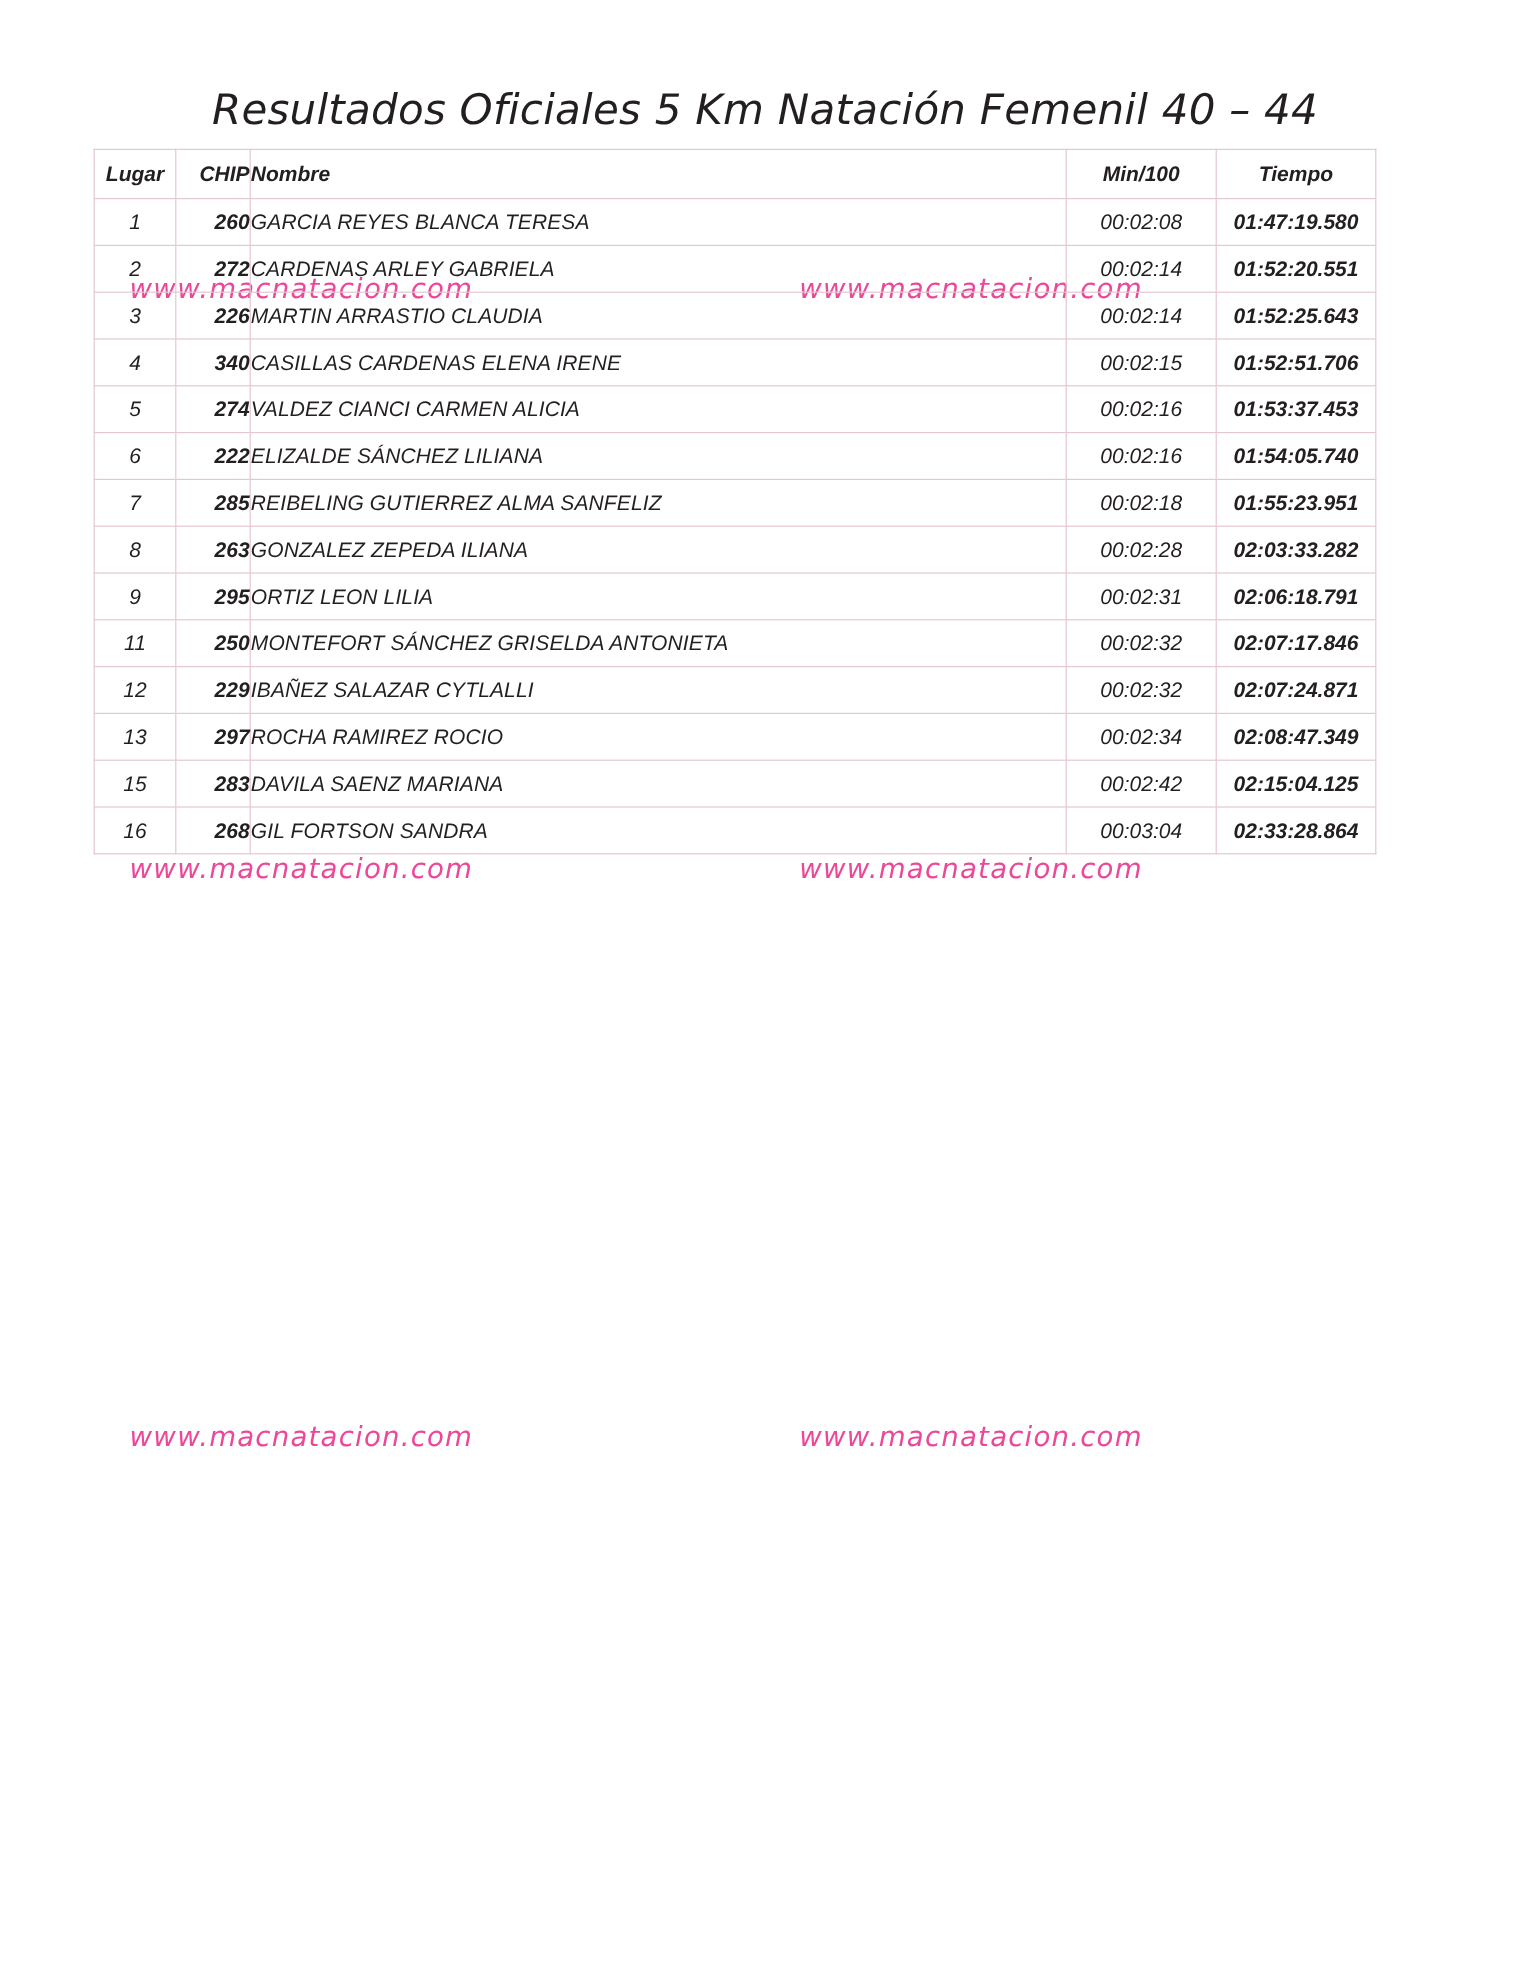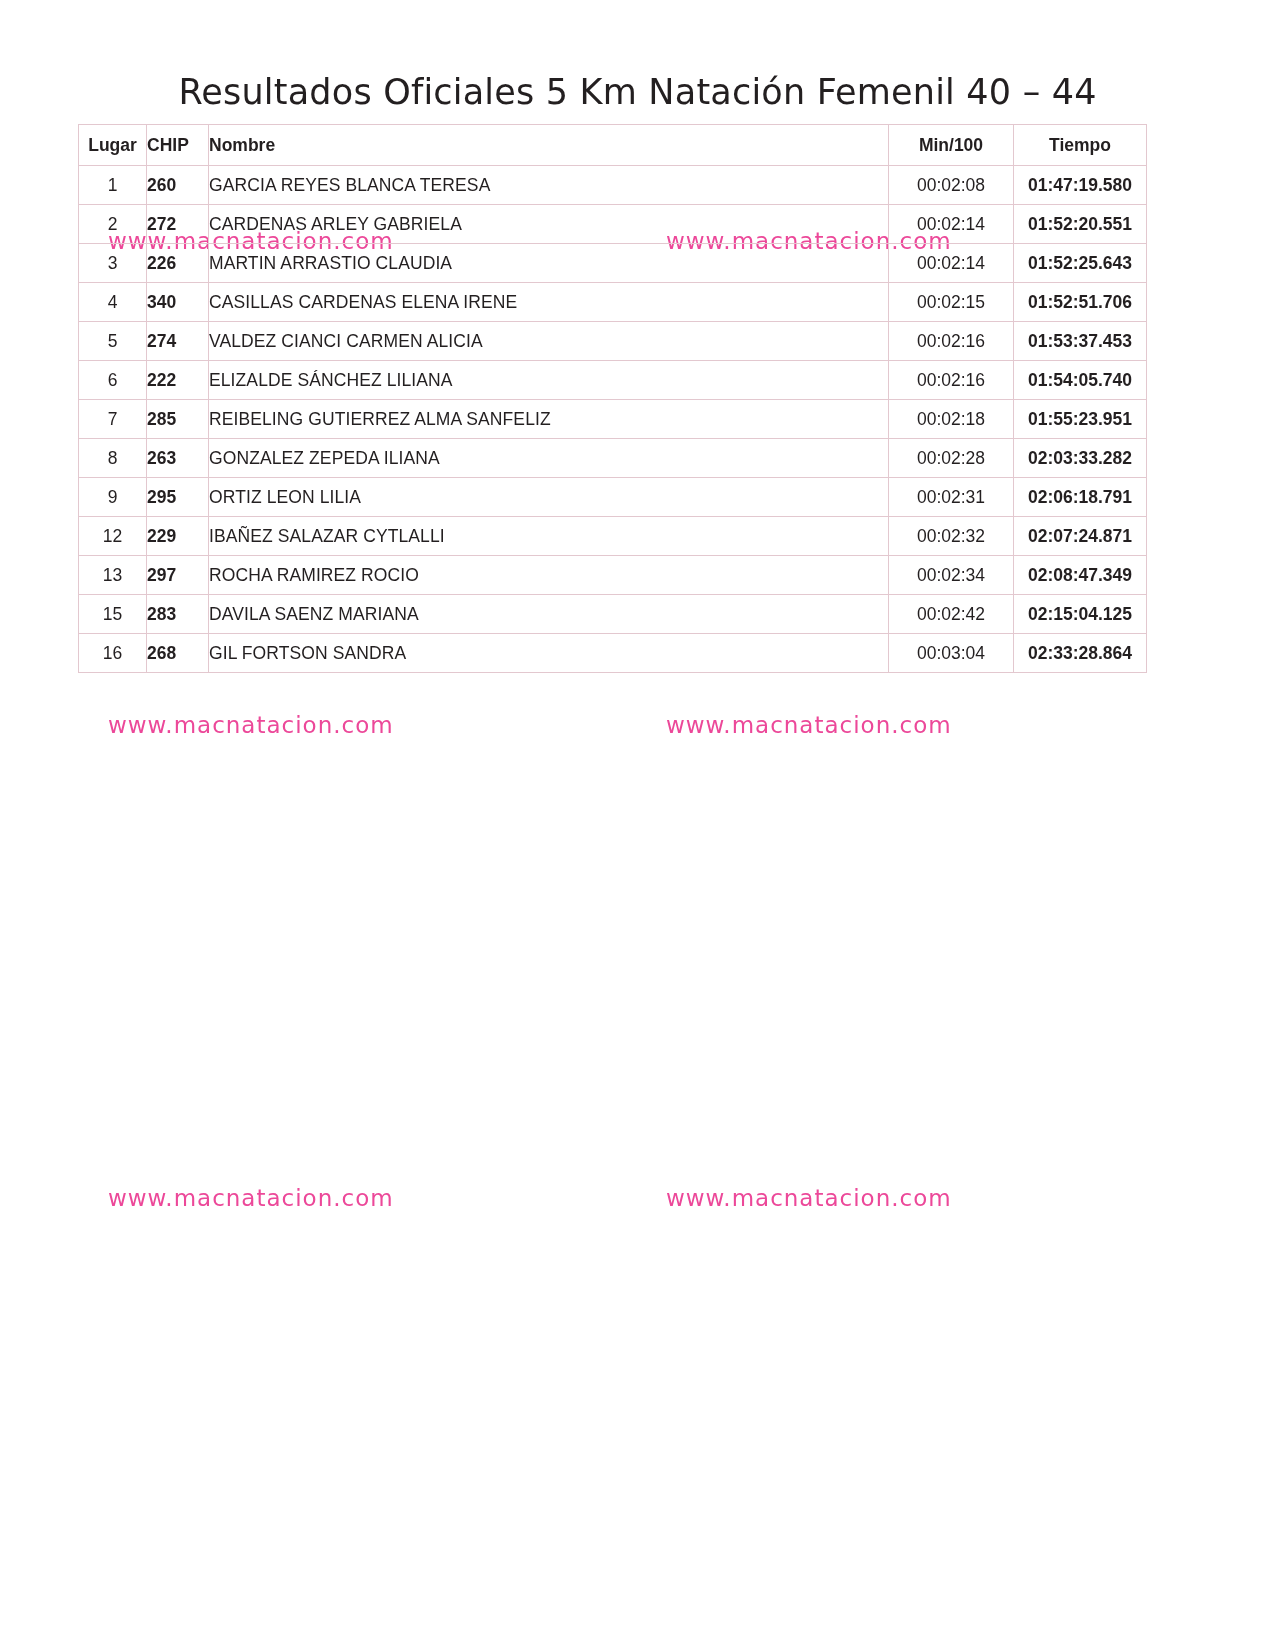--- a/index.html
+++ b/index.html
@@ -13,20 +13,21 @@
     position: relative;
     font-family: "Liberation Sans", sans-serif;
     color: #231f20;
     overflow: hidden;
   }
   .page {
     position: relative;
     width: 1275px;
     height: 1306px;
     box-sizing: border-box;
+    font-style: italic;
   }
   .doc-title {
     position: absolute;
     top: 72px;
     left: 0;
     width: 1275px;
     text-align: center;
     font-size: 35px;
     font-weight: 400;
     letter-spacing: 0.2px;
@@ -56,21 +57,21 @@
     font-size: 17.5px;
     height: 40px;
   }
   col.c-lugar { width: 68px; }
   col.c-chip  { width: 62px; }
   col.c-nombre{ width: 680px; }
   col.c-min   { width: 125px; }
   col.c-tiempo{ width: 133px; }
 
   .th-lugar, .td-lugar { text-align: center; }
-  .th-chip,  .td-chip  { text-align: left; font-weight: bold; }
+  .th-chip,  .td-chip  { text-align: right; font-weight: bold; }
   .th-nombre { text-align: left; padding-left: 10px; }
   .td-nombre { text-align: left; padding-left: 10px; letter-spacing: 0.1px; }
   .th-min, .td-min { text-align: center; }
   .th-tiempo, .td-tiempo { text-align: center; }
   .td-tiempo { font-weight: bold; }
   .td-lugar { font-weight: 400; }
 
   
   .wm {
     position: absolute;
@@ -178,20 +179,27 @@
           <td class="td-tiempo">02:03:33.282</td>
         </tr>
         <tr>
           <td class="td-lugar">9</td>
           <td class="td-chip">295</td>
           <td class="td-nombre">ORTIZ LEON LILIA</td>
           <td class="td-min">00:02:31</td>
           <td class="td-tiempo">02:06:18.791</td>
         </tr>
         <tr>
+          <td class="td-lugar">11</td>
+          <td class="td-chip">250</td>
+          <td class="td-nombre">MONTEFORT SÁNCHEZ GRISELDA ANTONIETA</td>
+          <td class="td-min">00:02:32</td>
+          <td class="td-tiempo">02:07:17.846</td>
+        </tr>
+        <tr>
           <td class="td-lugar">12</td>
           <td class="td-chip">229</td>
           <td class="td-nombre">IBAÑEZ SALAZAR CYTLALLI</td>
           <td class="td-min">00:02:32</td>
           <td class="td-tiempo">02:07:24.871</td>
         </tr>
         <tr>
           <td class="td-lugar">13</td>
           <td class="td-chip">297</td>
           <td class="td-nombre">ROCHA RAMIREZ ROCIO</td>

